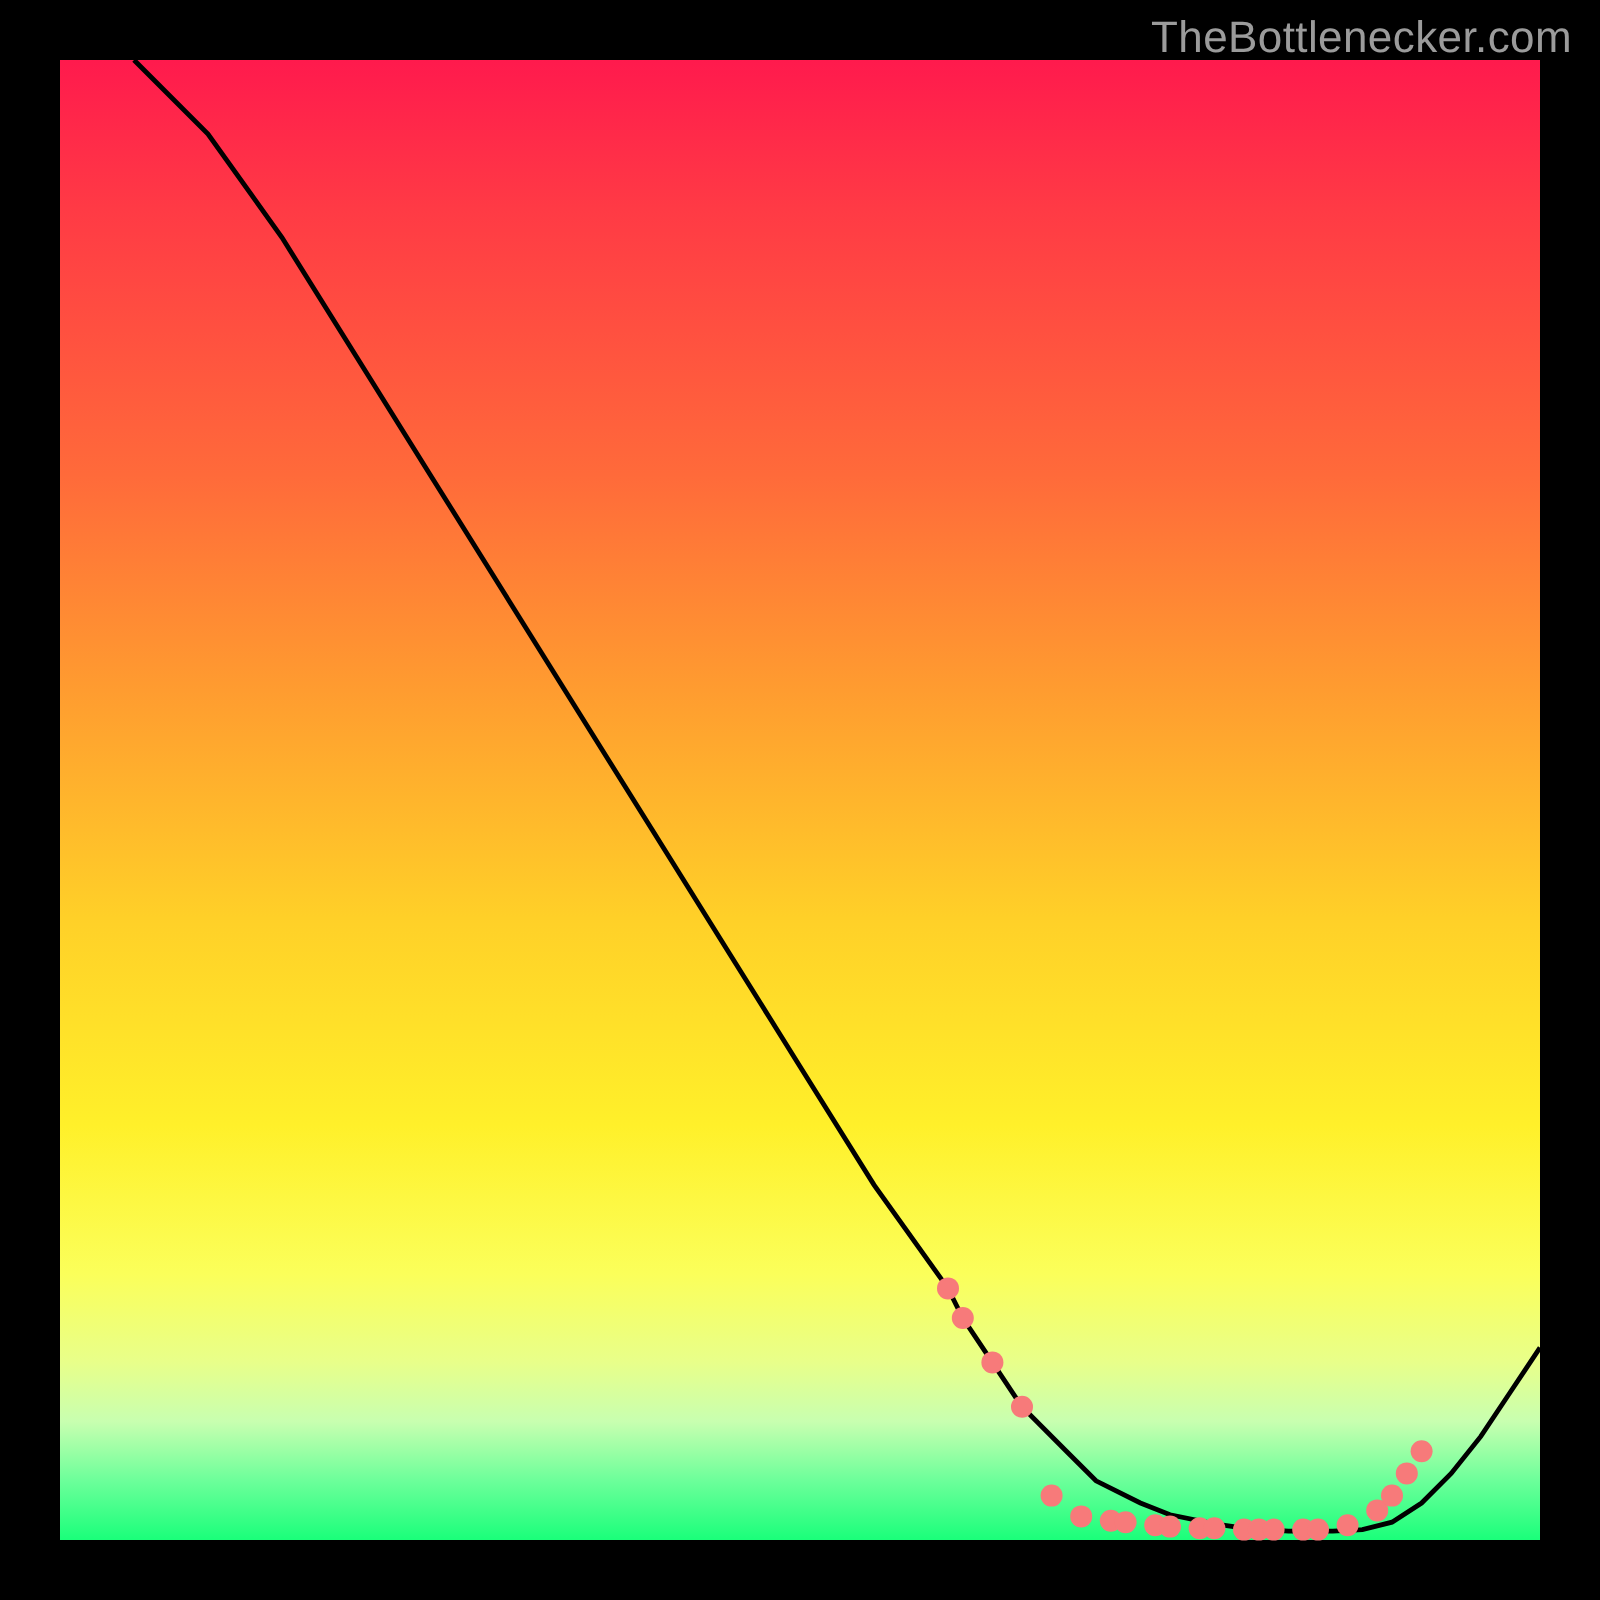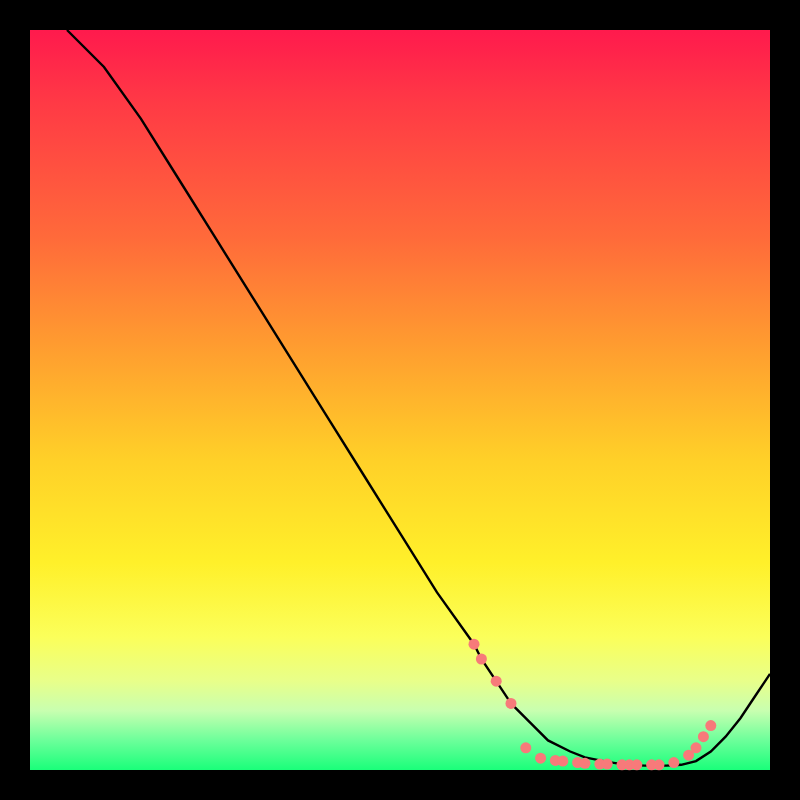--- a/index.html
+++ b/index.html
@@ -85,13 +85,14 @@
         <circle cx="621.6" cy="734.8" r="5.5" fill="#f77a7a"></circle>
         <circle cx="629.0" cy="734.8" r="5.5" fill="#f77a7a"></circle>
         <circle cx="643.8" cy="732.6" r="5.5" fill="#f77a7a"></circle>
         <circle cx="658.6" cy="725.2" r="5.5" fill="#f77a7a"></circle>
         <circle cx="666.0" cy="717.8" r="5.5" fill="#f77a7a"></circle>
         <circle cx="673.4" cy="706.7" r="5.5" fill="#f77a7a"></circle>
         <circle cx="680.8" cy="695.6" r="5.5" fill="#f77a7a"></circle>
       </g>
   </svg>
 
+  <div class="watermark">TheBottlenecker.com</div>
 </div>
 
 </body></html>

